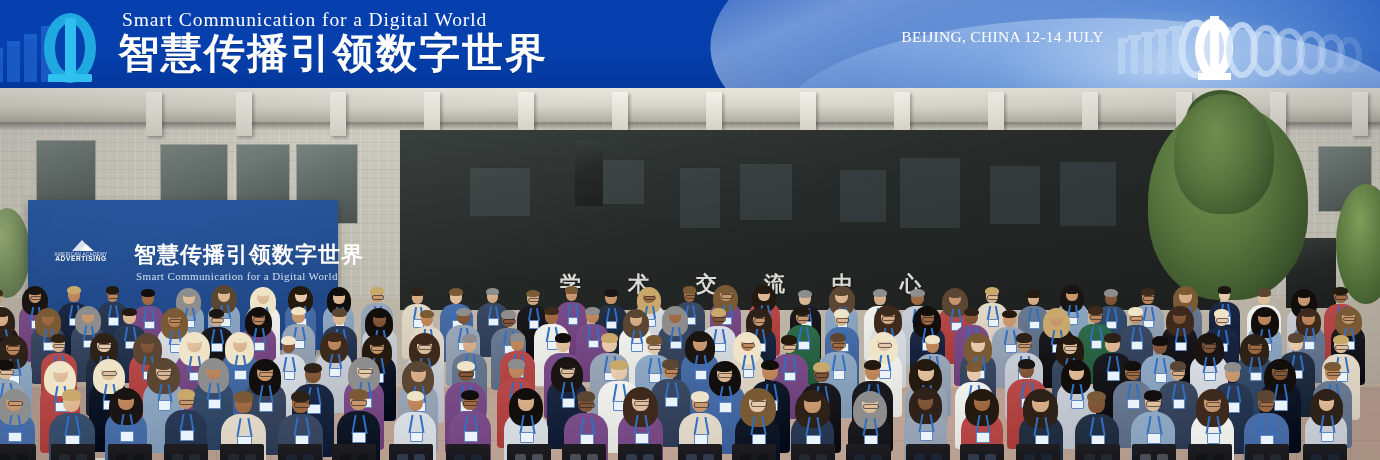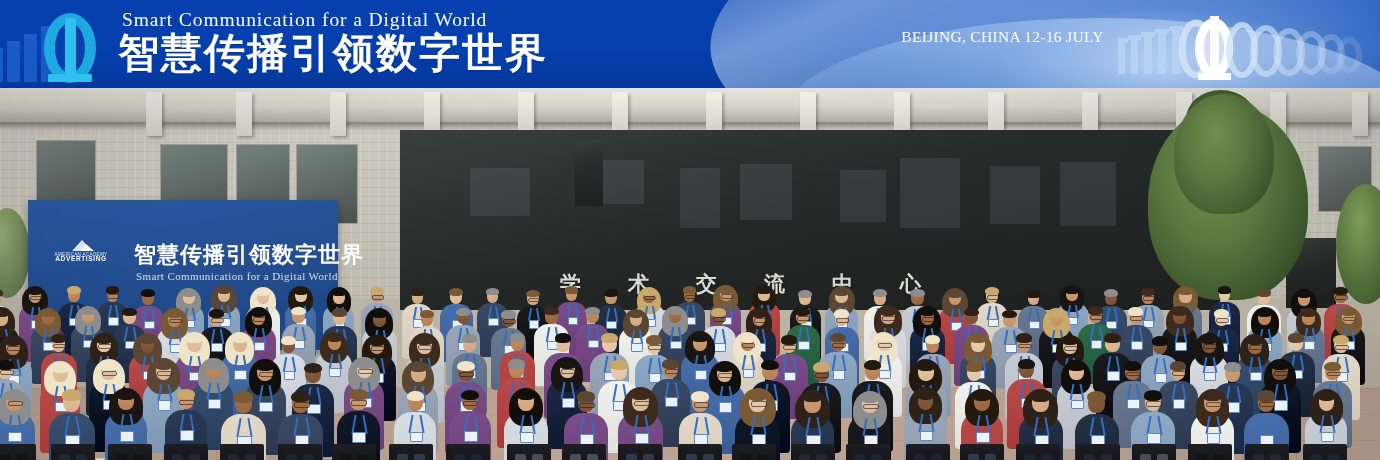--- a/index.html
+++ b/index.html
@@ -138,21 +138,21 @@
         <rect x="52" y="66" width="44" height="8" rx="1.5" fill="#2fc0f0"></rect>
       </svg>
     </div>
 
     <div id="title-block">
       <div class="tagline-en">Smart Communication for a Digital World</div>
       <div class="tagline-cn">智慧传播引领数字世界</div>
     </div>
 
     <div id="date-block">
-      <div class="date-en">BEIJING, CHINA 12-16 JULY</div>
+      <div class="date-en">BEIJING, CHINA 12-14 JULY</div>
     </div>
 
     <div id="binary-art">
       <svg width="250" height="66" viewBox="0 0 250 66" aria-hidden="true">
         <g fill="#b9d3f2" opacity=".85">
           <rect x="0" y="22" width="7" height="36"></rect>
             <rect x="-3" y="22" width="13" height="5"></rect>
           <rect x="13" y="19" width="7" height="39"></rect>
             <rect x="10" y="19" width="13" height="5"></rect>
           <rect x="26" y="16" width="8" height="42"></rect>

